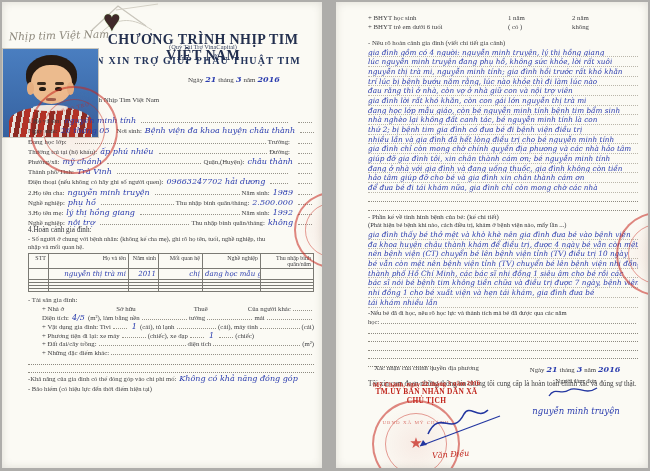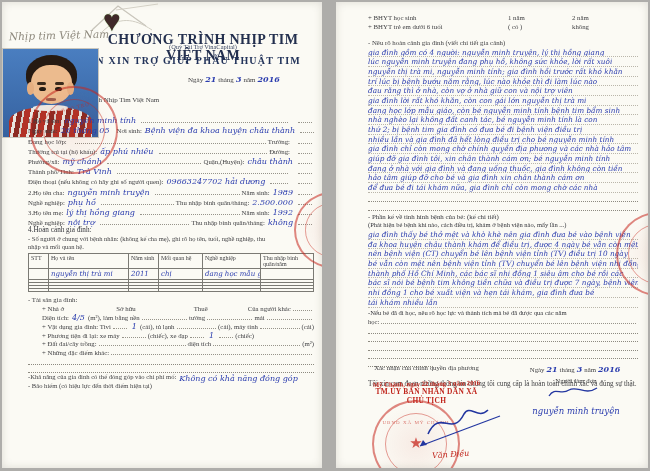--- a/index.html
+++ b/index.html
@@ -51,25 +51,25 @@
   .formflow{position:absolute;left:26px;right:8px;top:112px;}
   .frow{display:flex;align-items:flex-end;height:10.2px;font-size:6.8px;color:#3f3f42;white-space:nowrap;}
   .frow .lbl{flex:0 0 auto;}
   .hwv{flex:0 0 auto;font:italic 8px "DejaVu Serif",serif;color:#2a3cae;padding:0 3px;transform:translateY(1px);}
   .fill{flex:1 1 0;min-width:0;border-bottom:1px dotted #97948a;height:1px;margin:0 2px 1px 2px;}
   .fillsm{flex:0 0 14px;border-bottom:1px dotted #97948a;height:1px;margin:0 2px 1px 2px;}
   .sheading{height:9px;font-size:7.2px;font-weight:normal;color:#33343a;}
   .snote{height:7.9px;font-size:6.5px;color:#3f3f42;white-space:nowrap;}
   table.fam{border-collapse:collapse;width:100%;margin-top:2px;table-layout:fixed;}
   table.fam th,table.fam td{border:1px solid #7b7a74;font-weight:normal;font-size:6px;color:#3f3f42;
-        padding:1px 2px;text-align:left;vertical-align:top;overflow:hidden;}
+        padding:1px 2px;text-align:right;vertical-align:top;overflow:hidden;}
   table.fam td.hwcell{font:italic 7px "DejaVu Serif",serif;color:#2a3cae;white-space:nowrap;}
   .assets .frow{height:8.8px;}
   .dotline{border-bottom:1px dotted #8d8a80;height:7.4px;}
-  .contrib{display:flex;height:9.4px;font-size:6.6px;color:#3f3f42;white-space:nowrap;}
+  .contrib{display:flex;align-items:flex-end;height:9.4px;font-size:6.6px;color:#3f3f42;white-space:nowrap;}
 
   
   .rflow{position:absolute;left:32px;right:10px;top:12px;}
   .bhyt{display:flex;height:9px;font-size:6.8px;color:#3f3f42;}
   .bhyt .c1{flex:0 0 140px;} .bhyt .c2{flex:0 0 64px;} .bhyt .c3{flex:0 0 80px;} .bhyt .c4{flex:1;}
   .rlabel{margin-top:7px;height:8.5px;font-size:6.8px;color:#3f3f42;white-space:nowrap;}
   .hwline{height:8.7px;font:italic 7.3px "DejaVu Serif",serif;color:#2a3cae;white-space:nowrap;
         border-bottom:1px dotted #bab6aa;overflow:hidden;}
   .rhead{height:8.6px;font-size:6.9px;color:#33343a;white-space:nowrap;}
   .commit{margin-top:13px;font-size:7.2px;color:#3f3f42;}

